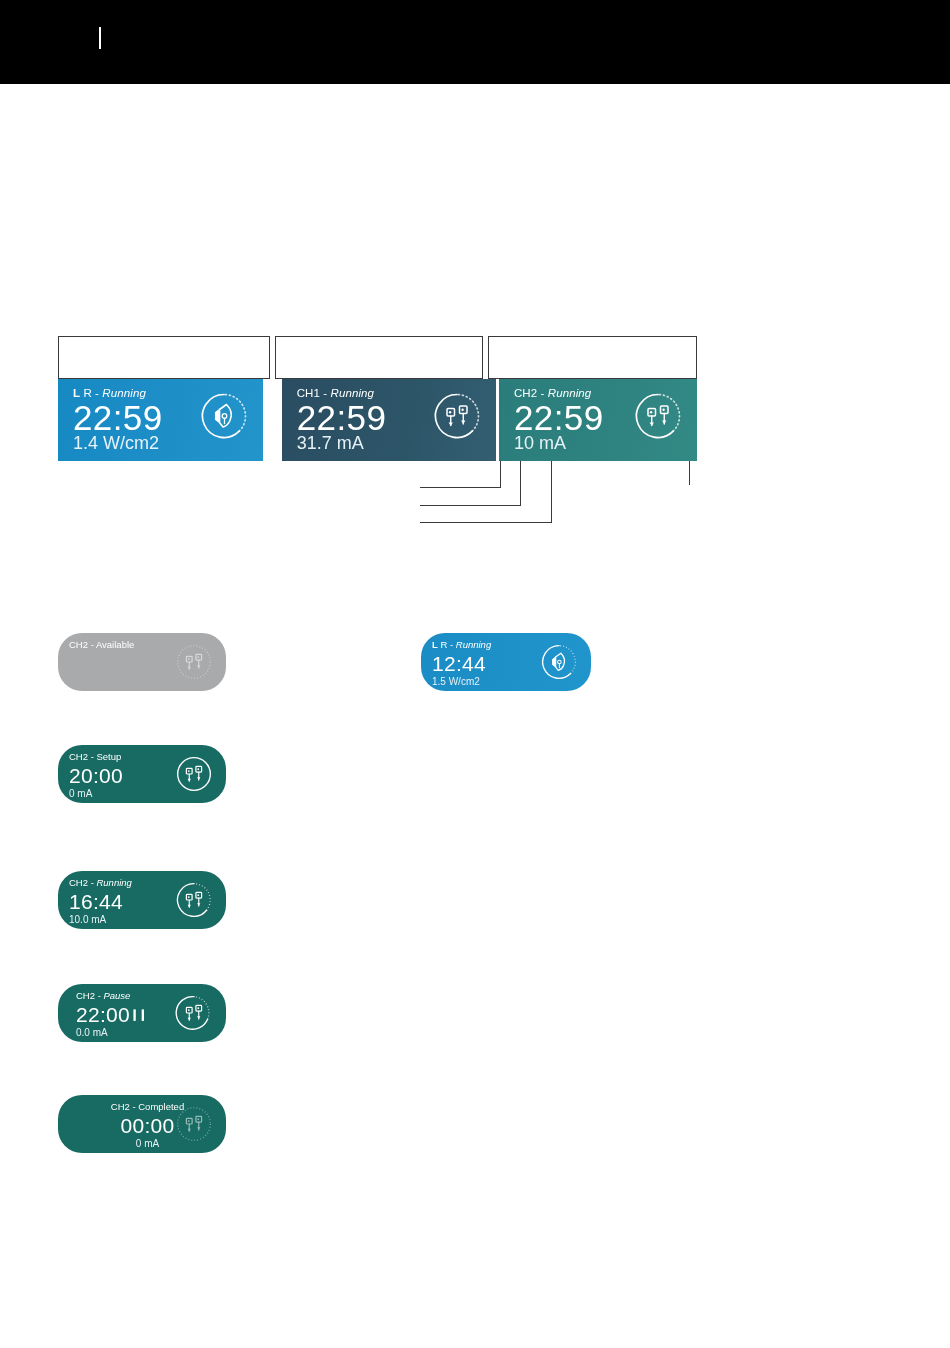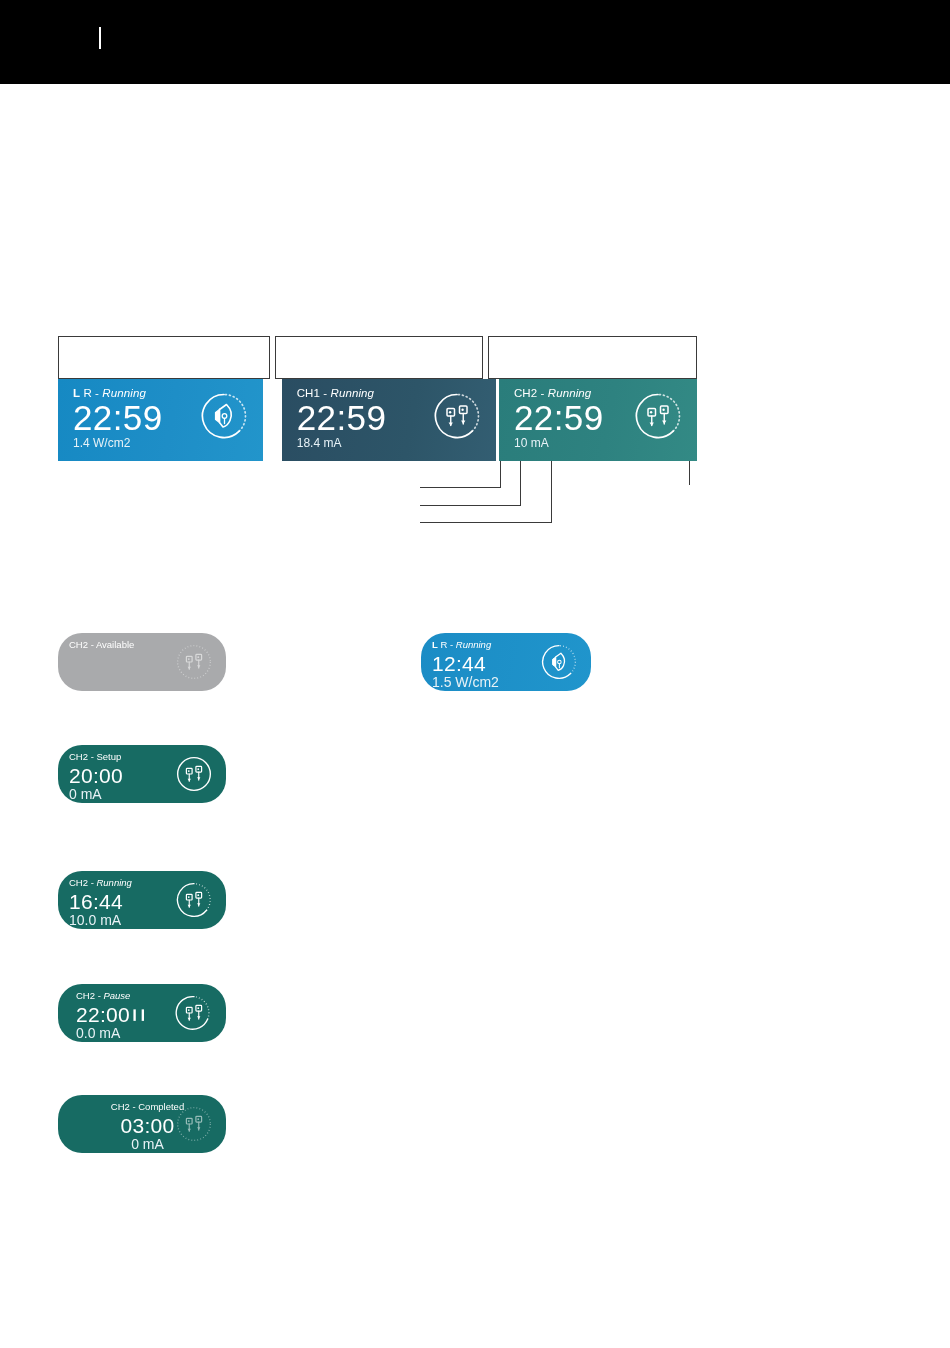--- a/index.html
+++ b/index.html
@@ -81,21 +81,21 @@
     font-size: 35px;
     color: #ffffff;
     font-weight: 300;
     line-height: 34px;
     letter-spacing: .4px;
     margin-top: 1px;
     white-space: nowrap;
   }
 
   .tile-value {
-    font-size: 12px;
+    font-size: 18px;
     color: #e7f2f7;
     line-height: 14px;
     margin-top: 1px;
     white-space: nowrap;
   }
 
   .tile-icon {
     position: absolute;
     right: 14px;
     top: 12px;
@@ -135,21 +135,21 @@
     white-space: nowrap;
   }
   .small-tile .s-time .pause-glyph {
     display: inline-block;
     font-size: 11px;
     font-weight: bold;
     letter-spacing: -1px;
     vertical-align: 4px;
   }
   .small-tile .s-value {
-    font-size: 14px;
+    font-size: 10px;
     color: #e8f2f6;
     line-height: 12px;
     white-space: nowrap;
   }
   .small-tile .s-icon {
     position: absolute;
     right: 13px;
     top: 10px;
     width: 38px;
     height: 38px;
@@ -198,21 +198,21 @@
           <path d="M25.5 27.3 L25.5 32.5" stroke="#ffffff" stroke-width="1.3" stroke-linecap="round"></path>
         </svg>
       </div>
     </div>
 
     <div class="tile big-ch1">
       <div class="tile-label">
         <span>CH1</span><span> - </span><span class="st">Running</span>
       </div>
       <div class="tile-time">22:59</div>
-      <div class="tile-value">18.4 mA</div>
+      <div class="tile-value">31.7 mA</div>
       <div class="tile-icon">
         <svg viewBox="0 0 50 50">
           <path d="M25 3.5 A21.5 21.5 0 1 0 40.2 40.2" fill="none" stroke="#ffffff" stroke-width="1.7" stroke-linecap="round"></path>
           <path d="M40.2 40.2 A21.5 21.5 0 0 0 25 3.5" fill="none" stroke="#ffffff" stroke-width="1.7" stroke-dasharray="1 3" stroke-linecap="round" opacity=".75"></path>
           <rect x="15" y="17.5" width="7.5" height="7.5" rx="1" fill="none" stroke="#ffffff" stroke-width="1.5"></rect>
           <circle cx="18.1" cy="21.2" r="1.2" fill="#ffffff"></circle>
           <path d="M18.75 25 L18.75 34.5" stroke="#ffffff" stroke-width="1.4" stroke-linecap="round"></path>
           <path d="M16.6 31.4 L18.75 35 L20.9 31.4 Z" fill="#ffffff"></path>
           <rect x="27.5" y="15" width="7.5" height="7.5" rx="1" fill="none" stroke="#ffffff" stroke-width="1.5"></rect>
           <circle cx="30.6" cy="18.7" r="1.2" fill="#ffffff"></circle>
@@ -331,21 +331,21 @@
         <rect x="27.5" y="15" width="7.5" height="7.5" rx="1" fill="none" stroke="#ffffff" stroke-width="1.6"></rect>
         <circle cx="30.6" cy="18.7" r="1.2" fill="#ffffff"></circle>
         <path d="M31.25 22.5 L31.25 33" stroke="#ffffff" stroke-width="1.5" stroke-linecap="round"></path>
         <path d="M29.1 29.4 L31.25 33 L33.4 29.4 Z" fill="#ffffff"></path>
       </svg>
     </div>
   </div>
 
   <div class="small-tile st-completed">
     <div class="s-label">CH2 - Completed</div>
-    <div class="s-time">03:00</div>
+    <div class="s-time">00:00</div>
     <div class="s-value">0 mA</div>
     <div class="s-icon faded">
       <svg viewBox="0 0 50 50">
         <circle cx="25" cy="25" r="21.5" fill="none" stroke="#ffffff" stroke-width="1.8" stroke-dasharray="1 3" opacity=".9"></circle>
         <rect x="15" y="17.5" width="7.5" height="7.5" rx="1" fill="none" stroke="#ffffff" stroke-width="1.6"></rect>
         <circle cx="18.1" cy="21.2" r="1.2" fill="#ffffff"></circle>
         <path d="M18.75 25 L18.75 34.5" stroke="#ffffff" stroke-width="1.5" stroke-linecap="round"></path>
         <path d="M16.6 31.4 L18.75 35 L20.9 31.4 Z" fill="#ffffff"></path>
         <rect x="27.5" y="15" width="7.5" height="7.5" rx="1" fill="none" stroke="#ffffff" stroke-width="1.6"></rect>
         <circle cx="30.6" cy="18.7" r="1.2" fill="#ffffff"></circle>

